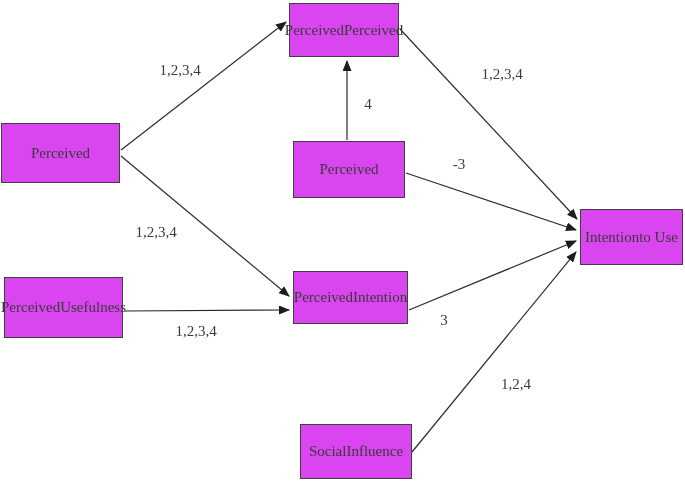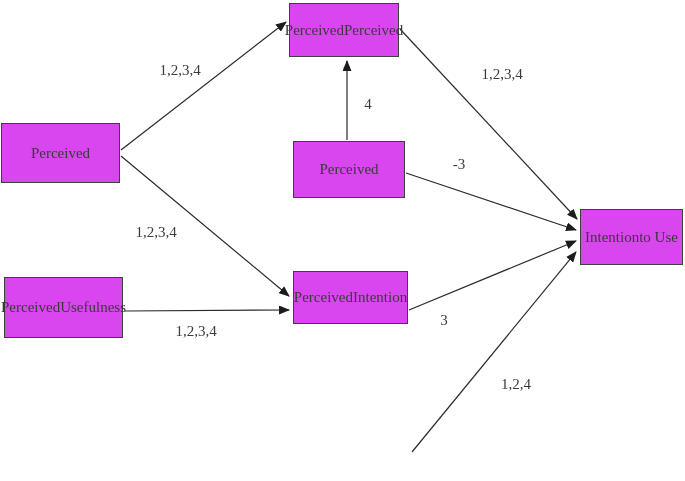--- a/index.html
+++ b/index.html
@@ -100,20 +100,24 @@
   <div class="node node-pe">
     <span>Perceived</span>
     <span>Intention</span>
   </div>
 
   <div class="node node-ps">
     <span>Perceived</span>
     <span>Usefulness</span>
   </div>
 
+  <div class="node node-si">
+    <span>Social</span>
+    <span>Influence</span>
+  </div>
 
   <span class="edge-label lab-1">1,2,3,4</span>
   <span class="edge-label lab-2">1,2,3,4</span>
   <span class="edge-label lab-3">1,2,3,4</span>
   <span class="edge-label lab-4">4</span>
   <span class="edge-label lab-5">1,2,3,4</span>
   <span class="edge-label lab-6">-3</span>
   <span class="edge-label lab-7">3</span>
   <span class="edge-label lab-8">1,2,4</span>
 

